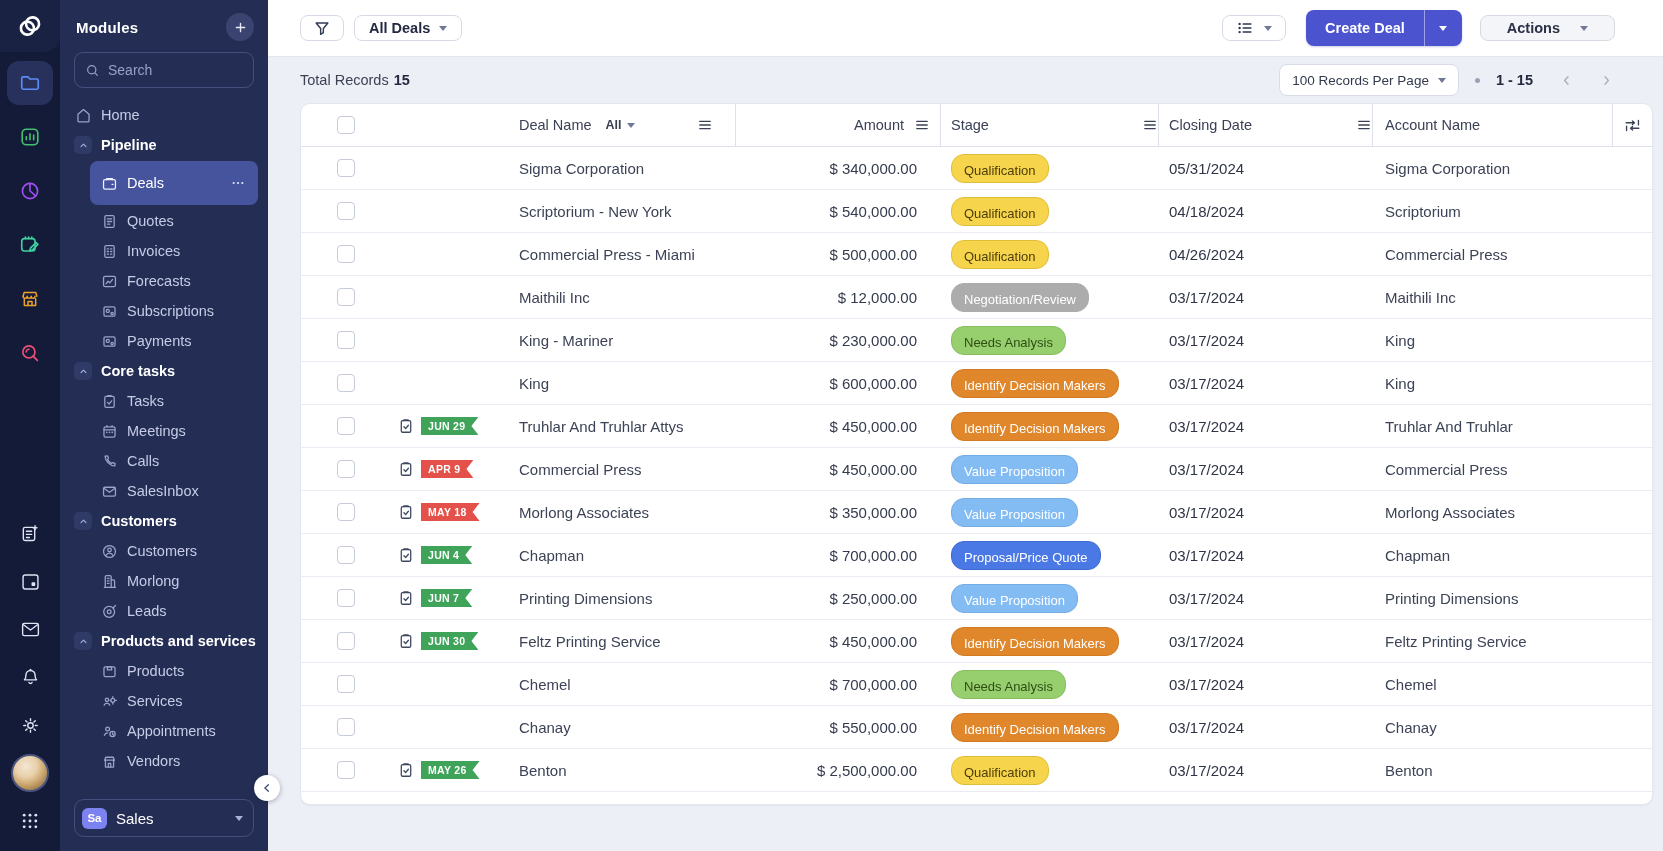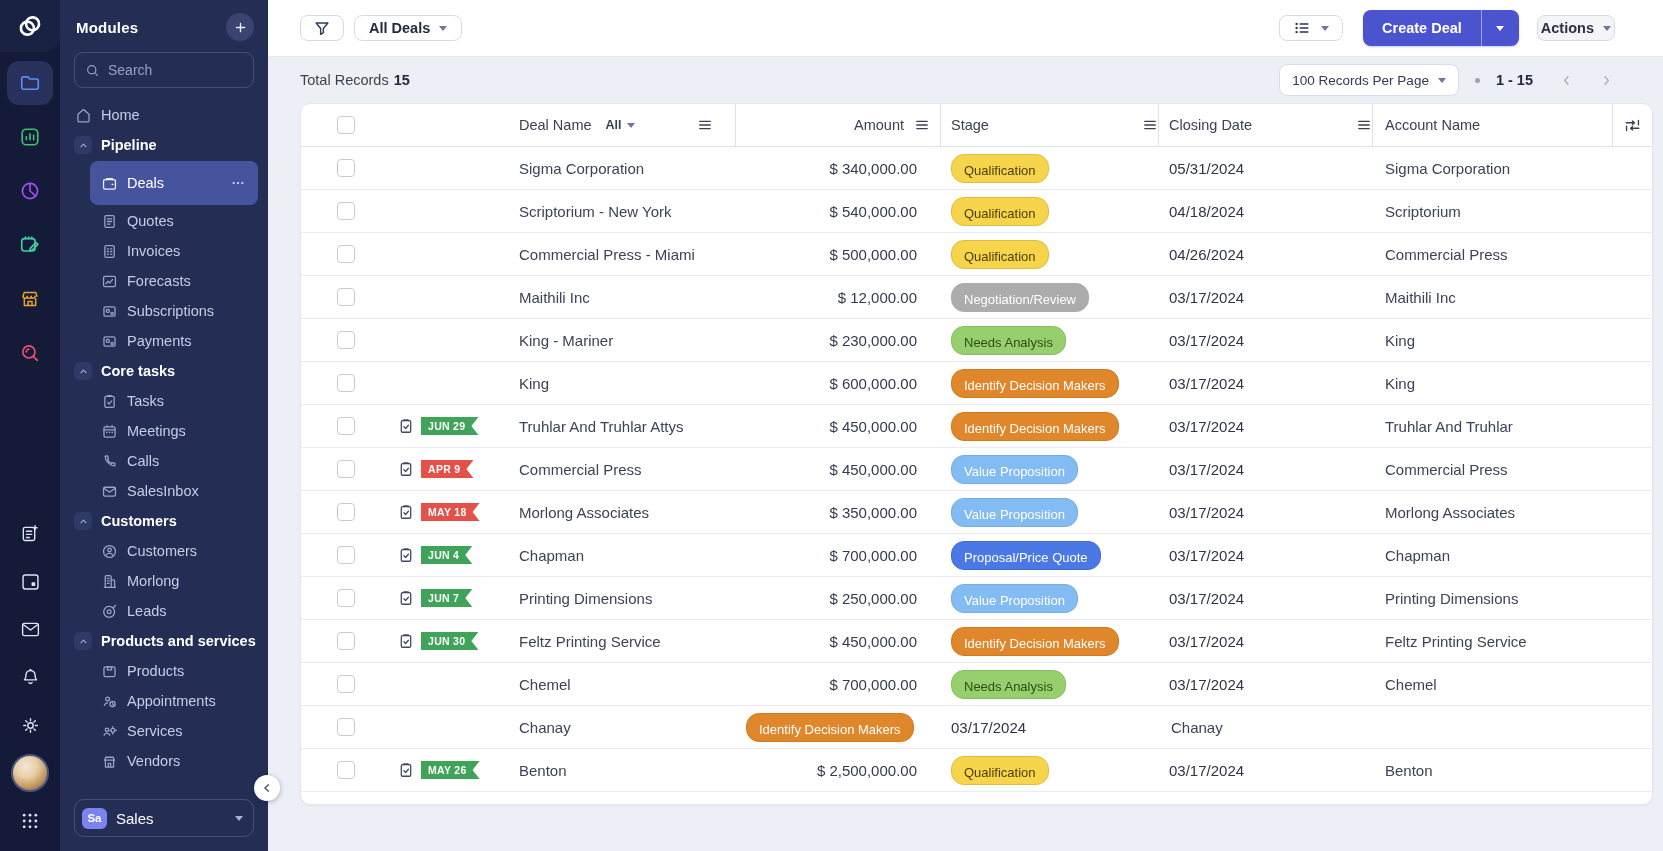--- a/index.html
+++ b/index.html
@@ -50,21 +50,21 @@
   .toolbar{height:56px;display:flex;align-items:center;padding:0 48px 0 32px}
   .btn{height:26px;border:1px solid #d6dae6;border-radius:8px;background:#fff;display:flex;align-items:center;justify-content:center;cursor:pointer;box-sizing:border-box}
   .btn-filter{width:44px;color:#333c55}
   .btn-viewname{margin-left:10px;padding:0 14px;gap:9px;font-size:14.5px;font-weight:700;color:#23293f}
   .sp{flex:1}
   .btn-listview{width:64px;gap:10px;color:#2c3450;margin-right:20px}
   .split{height:36px;border-radius:8px;background:#4b53ce;display:flex;align-items:stretch;overflow:hidden;cursor:pointer;box-shadow:0 1px 2px rgba(40,50,150,.25)}
   .split .mainpart{display:flex;align-items:center;padding:0 19px;color:#fff;font-size:14.5px;font-weight:700}
   .split .divider{width:1px;background:rgba(255,255,255,.45);margin:0}
   .split .caretpart{width:37px;display:flex;align-items:center;justify-content:center}
-  .btn-actions{margin-left:18px;padding:0 3px;gap:9px;font-size:14.5px;font-weight:600;color:#2b3147;background:#f4f5f8;border-color:#d7dae3}
+  .btn-actions{margin-left:18px;padding:0 26px;gap:20px;font-size:14.5px;font-weight:600;color:#2b3147;background:#f4f5f8;border-color:#d7dae3}
 
   .lower{position:absolute;top:56px;left:0;right:0;bottom:0;background:#edeff6;border-top:1px solid #e4e7f0}
   .statusbar{height:46px;display:flex;align-items:center;padding:0 44px 0 32px}
   .total{font-size:14.5px;color:#3c4254}
   .total b{font-weight:700;color:#23293f;margin-left:5px}
   .rpp{height:30px;background:#fff;border:1px solid #d8dce8;border-radius:8px;display:flex;align-items:center;gap:9px;padding:0 12px;font-size:13.5px;color:#333a4f;cursor:pointer}
   .dot{width:5px;height:5px;border-radius:50%;background:#9ba2b8;margin:0 16px}
   .range{font-size:14.5px;font-weight:700;color:#23293f;margin-right:20px}
   .pg{width:26px;height:26px;display:flex;align-items:center;justify-content:center;color:#a7aec2;cursor:pointer}
 
@@ -422,38 +422,38 @@
           <svg width="17" height="17" viewBox="0 0 20 20" fill="none" stroke="currentColor" stroke-width="1.5" stroke-linecap="round" stroke-linejoin="round">
             <rect x="3.5" y="4.5" width="13" height="11.5" rx="1.8"></rect>
             <path d="M7.5 4.5h5v3.6h-5z"></path>
           </svg>
         </span>
         <span>Products</span>
       </div>
       <div class="nav-link">
         <span class="nicon">
           <svg width="17" height="17" viewBox="0 0 20 20" fill="none" stroke="currentColor" stroke-width="1.5" stroke-linecap="round" stroke-linejoin="round">
+            <circle cx="7" cy="8" r="2"></circle>
+            <path d="M3.6 14.4c.6-1.7 1.9-2.6 3.4-2.6s2.8.9 3.4 2.6"></path>
+            <circle cx="13.9" cy="8.6" r="2.3"></circle>
+            <path d="M13.9 5.2v-1M13.9 13v-1M17.2 8.6h1M10.6 8.6h1"></path>
+          </svg>
+        </span>
+        <span>Services</span>
+      </div>
+      <div class="nav-link">
+        <span class="nicon">
+          <svg width="17" height="17" viewBox="0 0 20 20" fill="none" stroke="currentColor" stroke-width="1.5" stroke-linecap="round" stroke-linejoin="round">
             <circle cx="7.8" cy="7" r="2.2"></circle>
             <path d="M4 14.6c.7-2 2.2-3 3.8-3"></path>
             <circle cx="13.6" cy="13" r="3.1"></circle>
             <path d="M13.6 11.6V13l1.1 1.1"></path>
           </svg>
         </span>
         <span>Appointments</span>
-      </div>
-      <div class="nav-link">
-        <span class="nicon">
-          <svg width="17" height="17" viewBox="0 0 20 20" fill="none" stroke="currentColor" stroke-width="1.5" stroke-linecap="round" stroke-linejoin="round">
-            <circle cx="7" cy="8" r="2"></circle>
-            <path d="M3.6 14.4c.6-1.7 1.9-2.6 3.4-2.6s2.8.9 3.4 2.6"></path>
-            <circle cx="13.9" cy="8.6" r="2.3"></circle>
-            <path d="M13.9 5.2v-1M13.9 13v-1M17.2 8.6h1M10.6 8.6h1"></path>
-          </svg>
-        </span>
-        <span>Services</span>
       </div>
       <div class="nav-link">
         <span class="nicon">
           <svg width="17" height="17" viewBox="0 0 20 20" fill="none" stroke="currentColor" stroke-width="1.5" stroke-linecap="round" stroke-linejoin="round">
             <path d="M4.5 8.4 5.5 5h9l1 3.4"></path>
             <path d="M4.2 8.4h11.6"></path>
             <path d="M5.2 8.4V16.5h9.6V8.4"></path>
             <path d="M8.6 16.5v-4.4h2.8v4.4"></path>
           </svg>
         </span>
@@ -818,20 +818,21 @@
             <div class="cell c-date">03/17/2024</div>
             <div class="cell c-account">Chemel</div>
             <div class="cell"></div>
           </div>
           <div class="grid trow">
             <div class="cell c-check">
               <span class="checkbox"></span>
             </div>
             <div class="cell c-flag"></div>
             <div class="cell c-name">Chanay</div>
+            <div class="cell c-amount">$ 550,000.00</div>
             <div class="cell c-stage">
               <span class="badge" style="background:#e0862b;color:#ffffff;border-color:#d07a22">Identify Decision Makers</span>
             </div>
             <div class="cell c-date">03/17/2024</div>
             <div class="cell c-account">Chanay</div>
             <div class="cell"></div>
           </div>
           <div class="grid trow">
             <div class="cell c-check">
               <span class="checkbox"></span>

